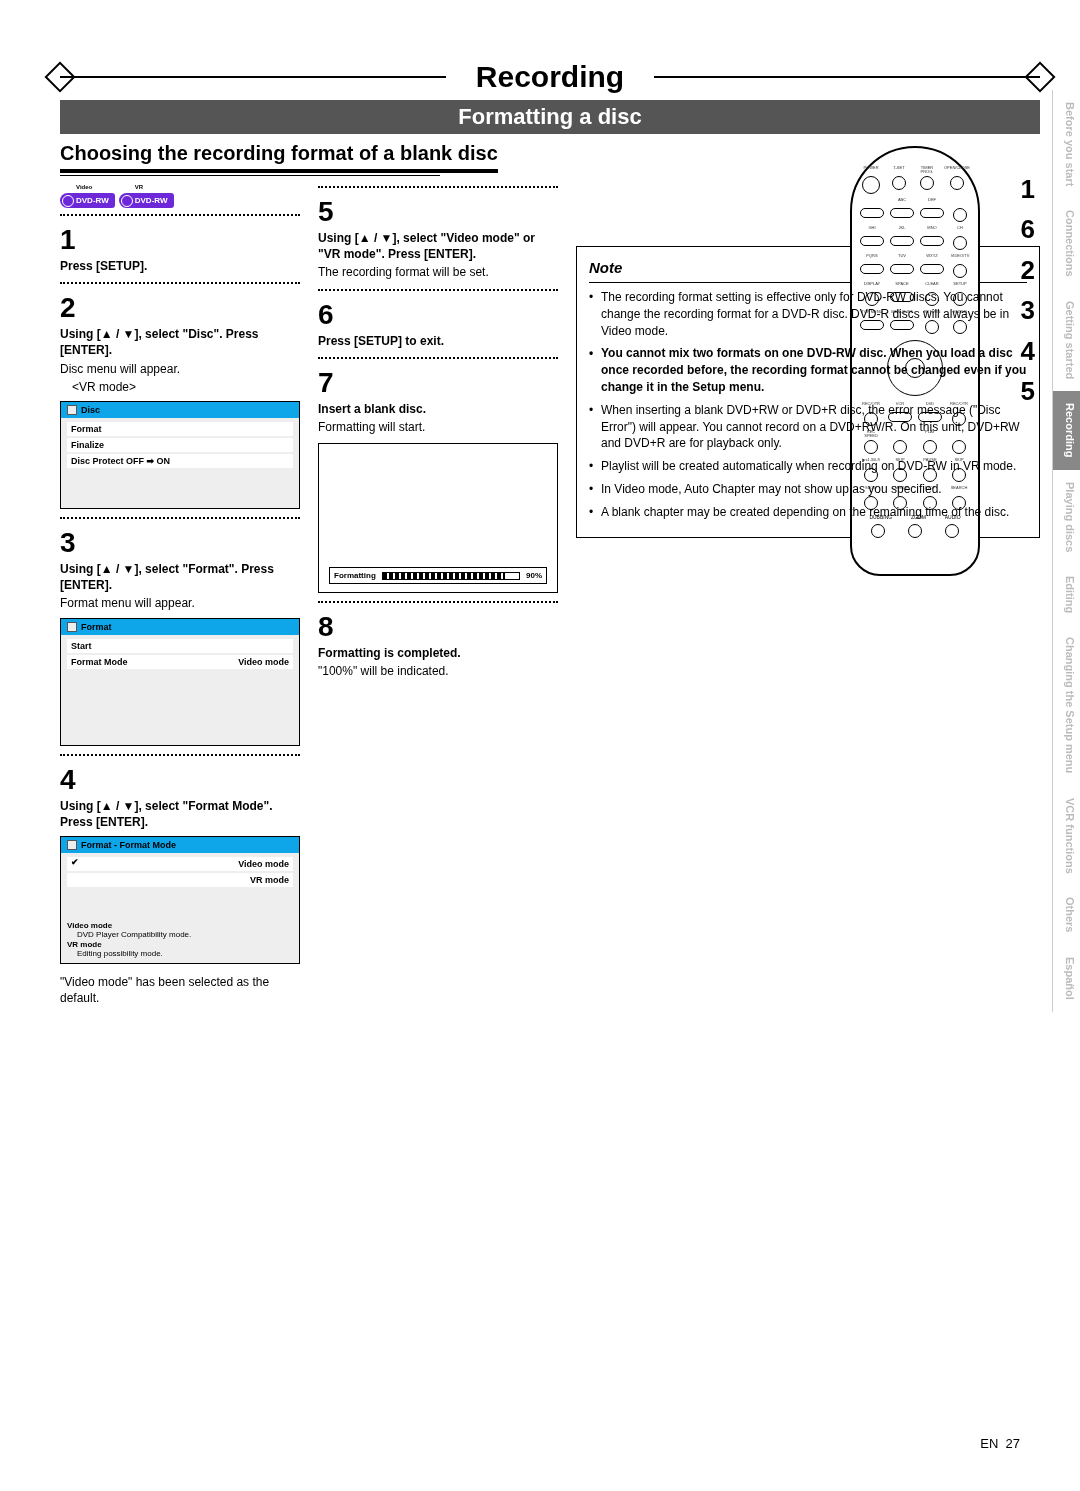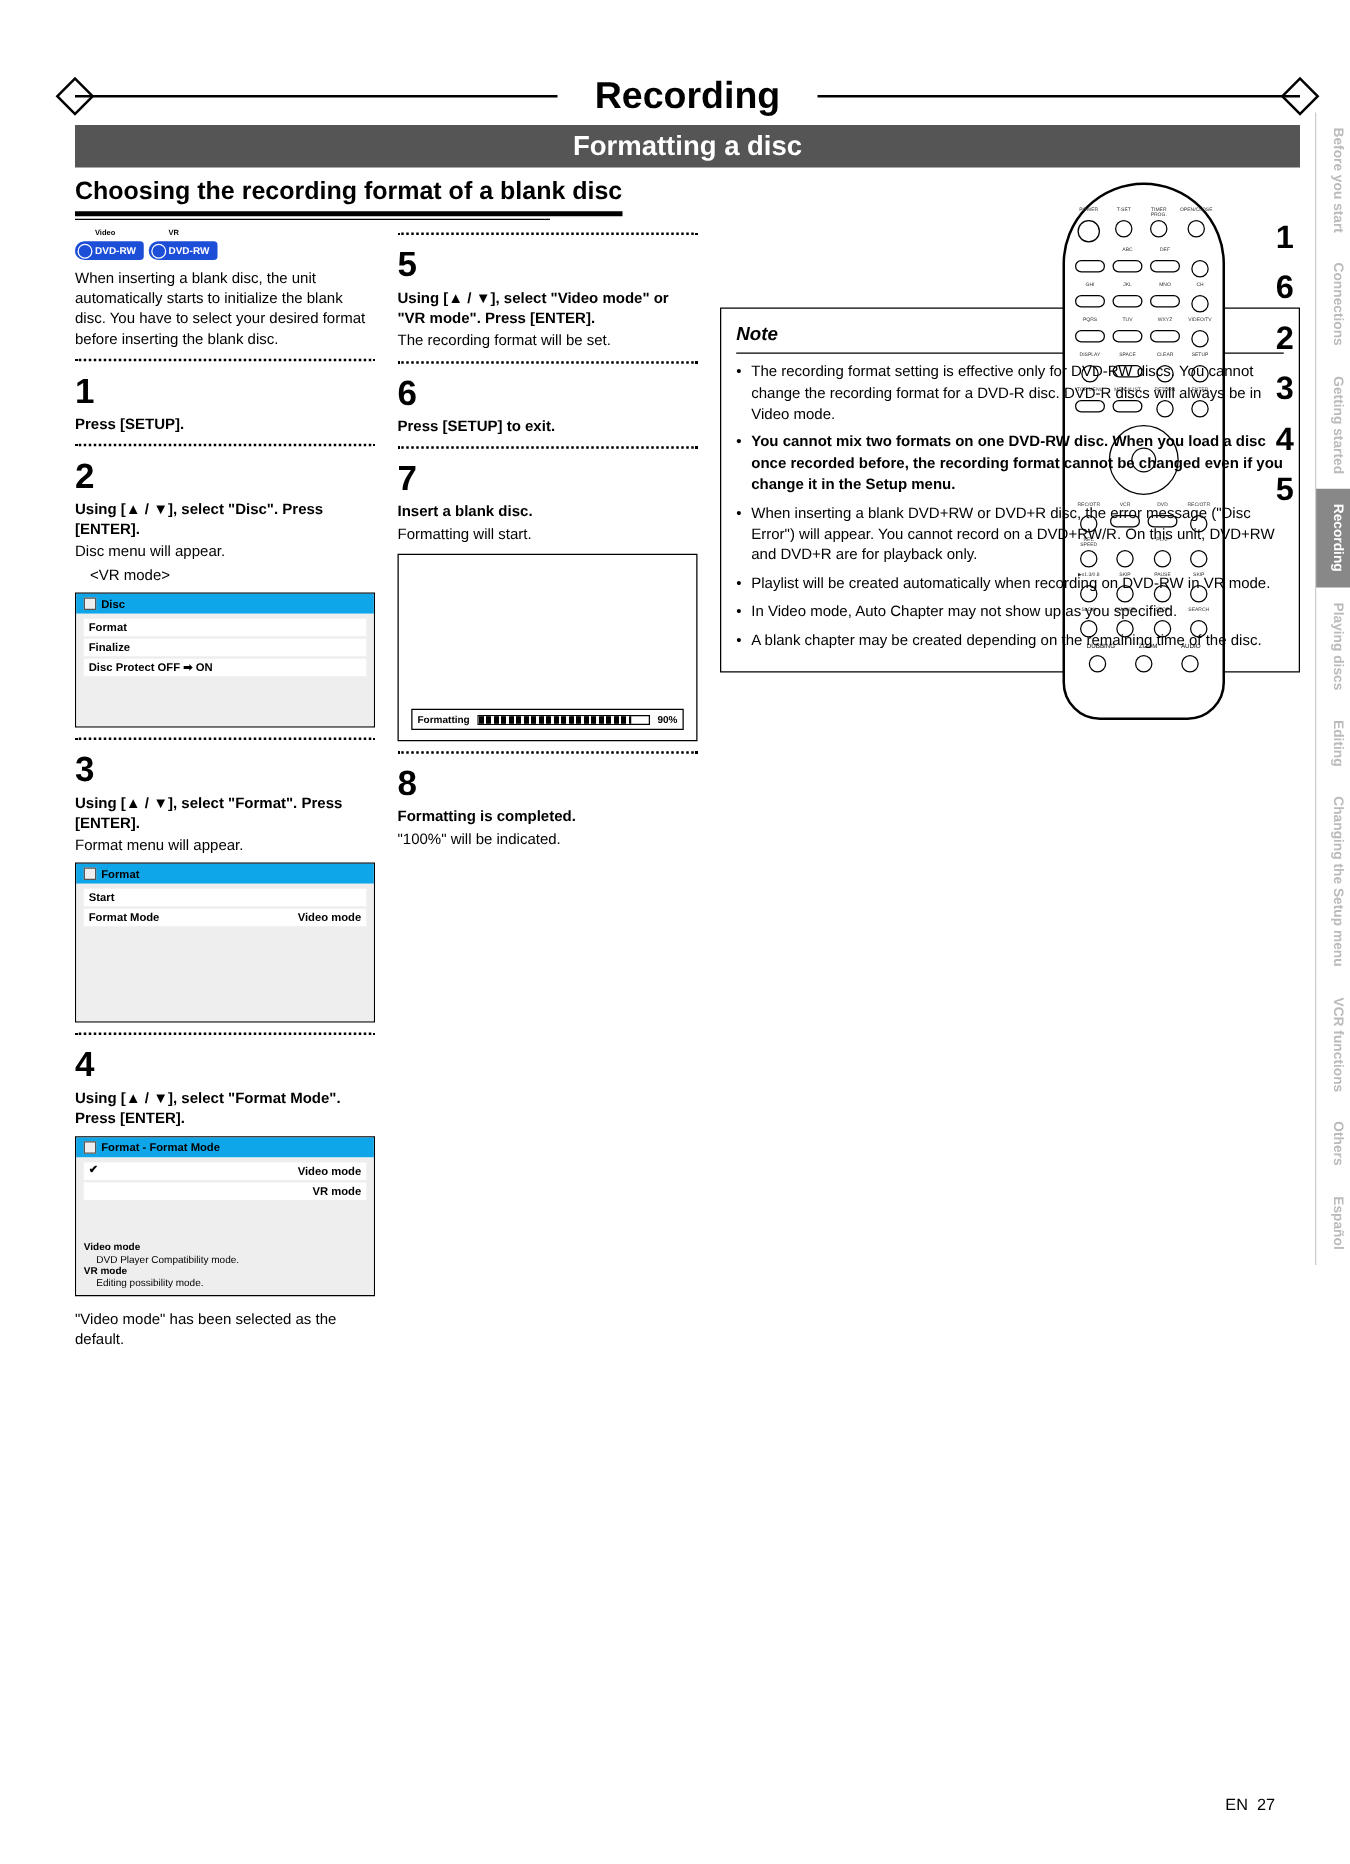--- a/index.html
+++ b/index.html
@@ -9,21 +9,21 @@
   .top-band .dia { width:22px; height:22px; border:2px solid #000; transform: rotate(45deg); margin:0 -11px; flex:0 0 22px; }
   .top-title { font-size:30px; font-weight:bold; text-align:center; padding:0 30px; }
   .sub-band { background:#555; color:#fff; text-align:center; font-size:22px; font-weight:bold; padding:4px 0; margin-bottom:8px; }
   .section-title-wrap { border-bottom:4px solid #000; display:inline-block; padding-bottom:4px; margin-bottom:2px;}
   .section-title { font-size:20px; font-weight:bold; }
   .section-title-line2 { height:1px; background:#000; width:380px; margin-bottom:10px;}
   .content { display:flex; gap:18px; }
   .col { flex:0 0 240px; }
   .col-right { flex:1; position:relative; }
   .intro-badges { display:flex; gap:4px; margin:6px 0 8px; }
-  .badge { background:#1d4ed8; color:#fff; font-size:8px; font-weight:bold; padding:3px 6px 3px 16px; border-radius:10px 4px 4px 10px; position:relative;}
+  .badge { background:#6d28d9; color:#fff; font-size:8px; font-weight:bold; padding:3px 6px 3px 16px; border-radius:10px 4px 4px 10px; position:relative;}
   .badge::before { content:''; position:absolute; left:2px; top:2px; width:10px; height:10px; border:1px solid #fff; border-radius:50%; }
   .step-num { font-size:28px; font-weight:bold; margin-top:6px; }
   .step-head { font-weight:bold; font-size:12px; line-height:1.35; margin-top:2px;}
   .step-body { font-size:12px; line-height:1.35; margin-top:2px;}
   .dotted { border:none; border-top:2px dotted #000; margin:8px 0; }
   .osd { border:1px solid #000; margin-top:6px; font-size:9px; }
   .osd-title { background:#0ea5e9; padding:3px 6px; font-weight:bold; display:flex; align-items:center; gap:4px;}
   .osd-title .ic { width:10px; height:10px; border:1px solid #555; background:#eee;}
   .osd-body { padding:4px 6px; background:#eee; min-height:90px; position:relative;}
   .osd-body .row { background:#fff; padding:2px 4px; margin-bottom:2px; font-weight:bold; display:flex; justify-content:space-between;}
@@ -92,21 +92,20 @@
     <div class="intro-badges">
       <span style="position:relative">
         <span style="position:absolute;top:-8px;left:16px;font-size:6px;font-weight:bold">Video</span>
         <span class="badge">DVD-RW</span>
       </span>
       <span style="position:relative">
         <span style="position:absolute;top:-8px;left:16px;font-size:6px;font-weight:bold">VR</span>
         <span class="badge">DVD-RW</span>
       </span>
     </div>
-    <div class="step-body">When inserting a blank disc, the unit automatically starts to initialize the blank disc. You have to select your desired format before inserting the blank disc.</div>
     <hr class="dotted">
     <div class="step-num">1</div>
     <div class="step-head">Press [SETUP].</div>
     <hr class="dotted">
     <div class="step-num">2</div>
     <div class="step-head">Using [▲ / ▼], select "Disc". Press [ENTER].</div>
     <div class="step-body">Disc menu will appear.</div>
     <div class="step-body" style="padding-left:12px">&lt;VR mode&gt;</div>
     <div class="osd">
       <div class="osd-title">

